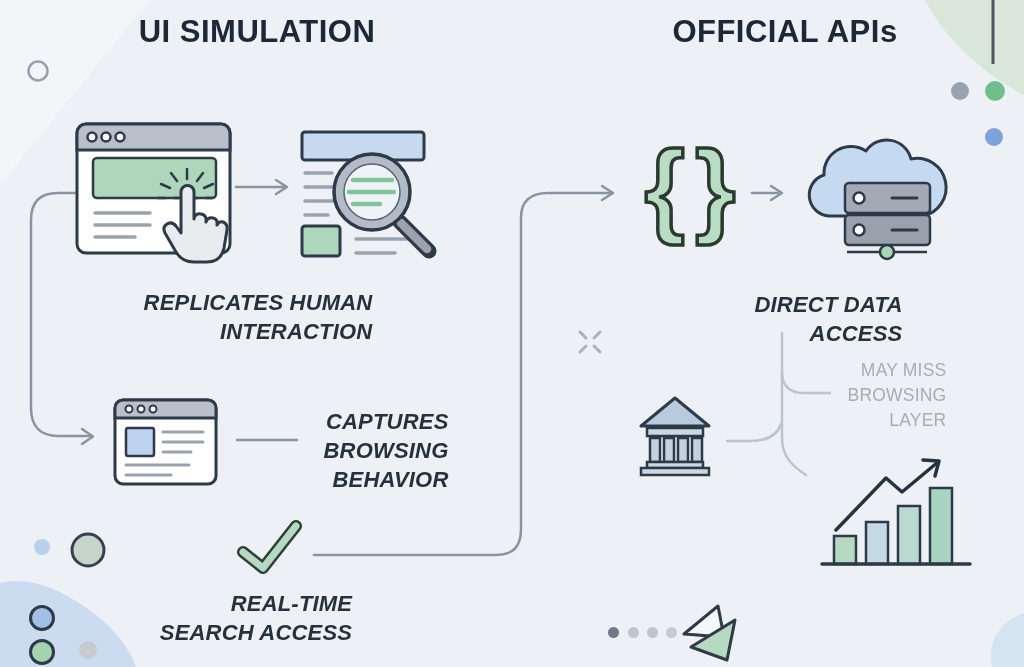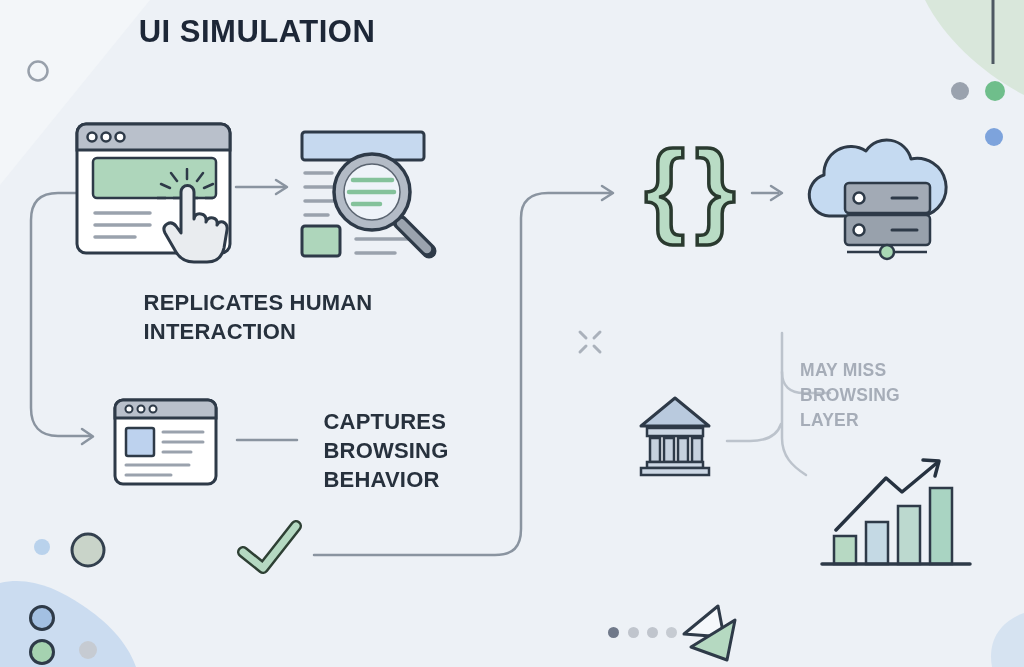--- a/index.html
+++ b/index.html
@@ -1,22 +1,22 @@
 <!DOCTYPE html>
 <html><head>
 <meta charset="utf-8">
 <style>
   html,body{margin:0;padding:0;background:#dfe4ea;}
   #canvas{position:relative;width:1024px;height:667px;background:#edf1f6;overflow:hidden;
           font-family:"Liberation Sans",sans-serif;}
   .abs{position:absolute;}
-  .label{position:absolute;transform:translateX(-50%);text-align:left;font-weight:bold;
+  .label{position:absolute;transform:translateX(-50%);text-align:right;font-weight:bold;
          color:#27313d;white-space:pre-line;}
   .h1{font-size:31px;letter-spacing:.5px;color:#1d2737;}
-  .l21{font-size:22px;line-height:1.32;letter-spacing:.2px;}
+  .l21{font-size:22px;line-height:1.32;letter-spacing:.2px;font-style:italic;}
   .muted{color:#a6adb8;font-size:17.5px;line-height:1.42;letter-spacing:.2px;}
   .braces{position:absolute;left:628px;top:128px;width:124px;height:126px;display:flex;
           justify-content:center;gap:10px;font-size:104px;line-height:118px;font-weight:bold;
           color:#b9dcc5;-webkit-text-stroke:3.5px #2a3a2f;}
   .pagedot{position:absolute;width:11px;height:11px;border-radius:50%;top:627px;}
 </style>
 </head>
 <body>
 
 <div id="canvas">
@@ -58,20 +58,21 @@
       <path d="M771,186 L782,193 L771,200"></path>
     </g>
     <g fill="none" stroke="#bcc3cc" stroke-width="2.5" stroke-linecap="round">
       <path d="M782,333 V438 C782,456 792,466 806,475"></path>
       <path d="M782,372 C782,386 790,393 804,393 H830"></path>
       <path d="M727,441 H750 C766,441 777,436 781,424"></path>
     </g>
   </svg>
 
   <div class="label h1" style="left:257px;top:14px">UI SIMULATION</div>
+  <div class="label h1" style="left:785px;top:14px">OFFICIAL APIs</div>
 
   <svg class="abs" style="left:75px;top:122px" width="160" height="150" viewBox="0 0 160 150">
     <rect x="2" y="2" width="153" height="129" rx="9" fill="#ffffff" stroke="#2e3a48" stroke-width="3"></rect>
     <path d="M2,28 V11 a9,9 0 0 1 9,-9 h135 a9,9 0 0 1 9,9 v17 z" fill="#b9c0cb" stroke="#2e3a48" stroke-width="3"></path>
     <circle cx="17" cy="15" r="4.5" fill="#fff" stroke="#2e3a48" stroke-width="2.5"></circle>
     <circle cx="31" cy="15" r="4.5" fill="#fff" stroke="#2e3a48" stroke-width="2.5"></circle>
     <circle cx="45" cy="15" r="4.5" fill="#fff" stroke="#2e3a48" stroke-width="2.5"></circle>
     <rect x="18" y="36" width="123" height="40" rx="4" fill="#aed6bb" stroke="#2e3a48" stroke-width="2.5"></rect>
     <line x1="82" y1="76" x2="138" y2="76" stroke="#2e3a48" stroke-width="2.5" stroke-dasharray="9 7"></line>
     <g stroke="#9aa2ad" stroke-width="3.5" stroke-linecap="round">
@@ -129,20 +130,21 @@
     <line x1="52" y1="124" x2="132" y2="124" stroke="#2e3a48" stroke-width="2.5"></line>
     <rect x="50" y="55" width="85" height="30" rx="4" fill="#a2aab5" stroke="#2e3a48" stroke-width="2.5"></rect>
     <rect x="50" y="87" width="85" height="30" rx="4" fill="#98a1ac" stroke="#2e3a48" stroke-width="2.5"></rect>
     <circle cx="64" cy="70" r="5.5" fill="#fff" stroke="#2e3a48" stroke-width="2.5"></circle>
     <circle cx="64" cy="102" r="5.5" fill="#fff" stroke="#2e3a48" stroke-width="2.5"></circle>
     <line x1="97" y1="70" x2="122" y2="70" stroke="#2e3a48" stroke-width="3" stroke-linecap="round"></line>
     <line x1="97" y1="102" x2="122" y2="102" stroke="#2e3a48" stroke-width="3" stroke-linecap="round"></line>
     <circle cx="92" cy="124" r="7" fill="#a9d8b4" stroke="#2e3a48" stroke-width="2.5"></circle>
   </svg>
 
+  <div class="label l21" style="left:781px;top:290px">DIRECT DATA ACCESS</div>
 
   <svg class="abs" style="left:113px;top:398px" width="105" height="88" viewBox="0 0 105 88">
     <rect x="2" y="2" width="101" height="84" rx="8" fill="#ffffff" stroke="#2e3a48" stroke-width="3"></rect>
     <path d="M2,20 V10 a8,8 0 0 1 8,-8 h85 a8,8 0 0 1 8,8 v10 z" fill="#b9c0cb" stroke="#2e3a48" stroke-width="3"></path>
     <circle cx="16" cy="11" r="3.5" fill="#fff" stroke="#2e3a48" stroke-width="2"></circle>
     <circle cx="28" cy="11" r="3.5" fill="#fff" stroke="#2e3a48" stroke-width="2"></circle>
     <circle cx="40" cy="11" r="3.5" fill="#fff" stroke="#2e3a48" stroke-width="2"></circle>
     <rect x="13" y="30" width="28" height="28" rx="2" fill="#bdd2ee" stroke="#2e3a48" stroke-width="2.5"></rect>
     <g stroke="#9aa2ad" stroke-width="3" stroke-linecap="round">
       <line x1="50" y1="34" x2="90" y2="34"></line>
@@ -155,22 +157,24 @@
 
   <div class="label l21" style="left:386px;top:407px">CAPTURES
 BROWSING
 BEHAVIOR</div>
 
   <svg class="abs" style="left:233px;top:518px" width="72" height="60" viewBox="0 0 72 60">
     <path d="M10,34 L30,50 L63,8" fill="none" stroke="#2e4034" stroke-width="12" stroke-linecap="round" stroke-linejoin="round"></path>
     <path d="M10,34 L30,50 L63,8" fill="none" stroke="#b5d9c2" stroke-width="7" stroke-linecap="round" stroke-linejoin="round"></path>
   </svg>
 
-
-  <div class="label muted" style="left:850px;top:358px;font-weight:bold">MAY MISS
+  <div class="label l21" style="left:256px;top:589px">REAL-TIME
+SEARCH ACCESS</div>
+
+  <div class="label muted" style="left:897px;top:358px;font-weight:normal">MAY MISS
 BROWSING
 LAYER</div>
 
   <svg class="abs" style="left:635px;top:394px" width="80" height="84" viewBox="0 0 80 84">
     <path d="M40,4 L74,32 H6 Z" fill="#b9cade" stroke="#2e3a48" stroke-width="3" stroke-linejoin="round"></path>
     <rect x="12" y="34" width="56" height="8" fill="#ccd7e4" stroke="#2e3a48" stroke-width="2.5"></rect>
     <g fill="#c6d1de" stroke="#2e3a48" stroke-width="2.5">
       <rect x="15" y="44" width="10" height="24"></rect>
         <rect x="29" y="44" width="10" height="24"></rect>
       <rect x="43" y="44" width="10" height="24"></rect>

